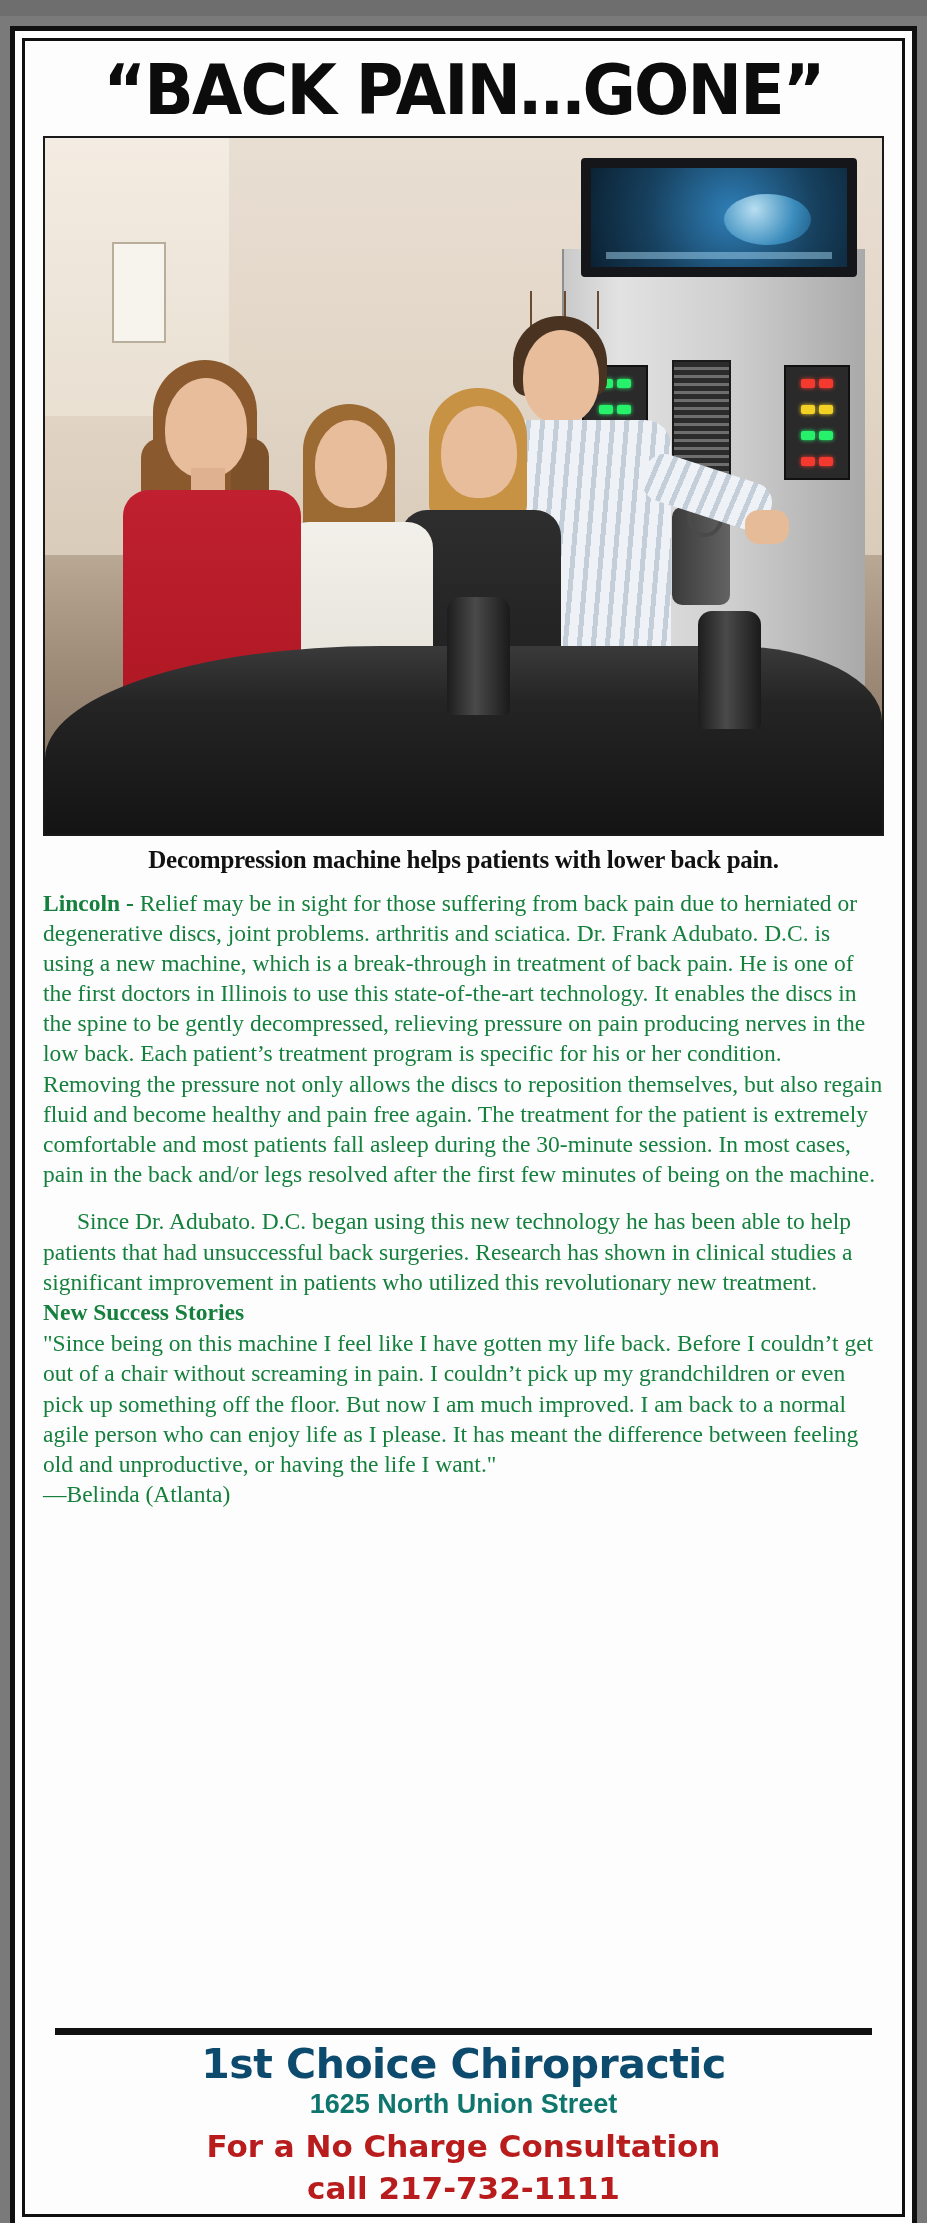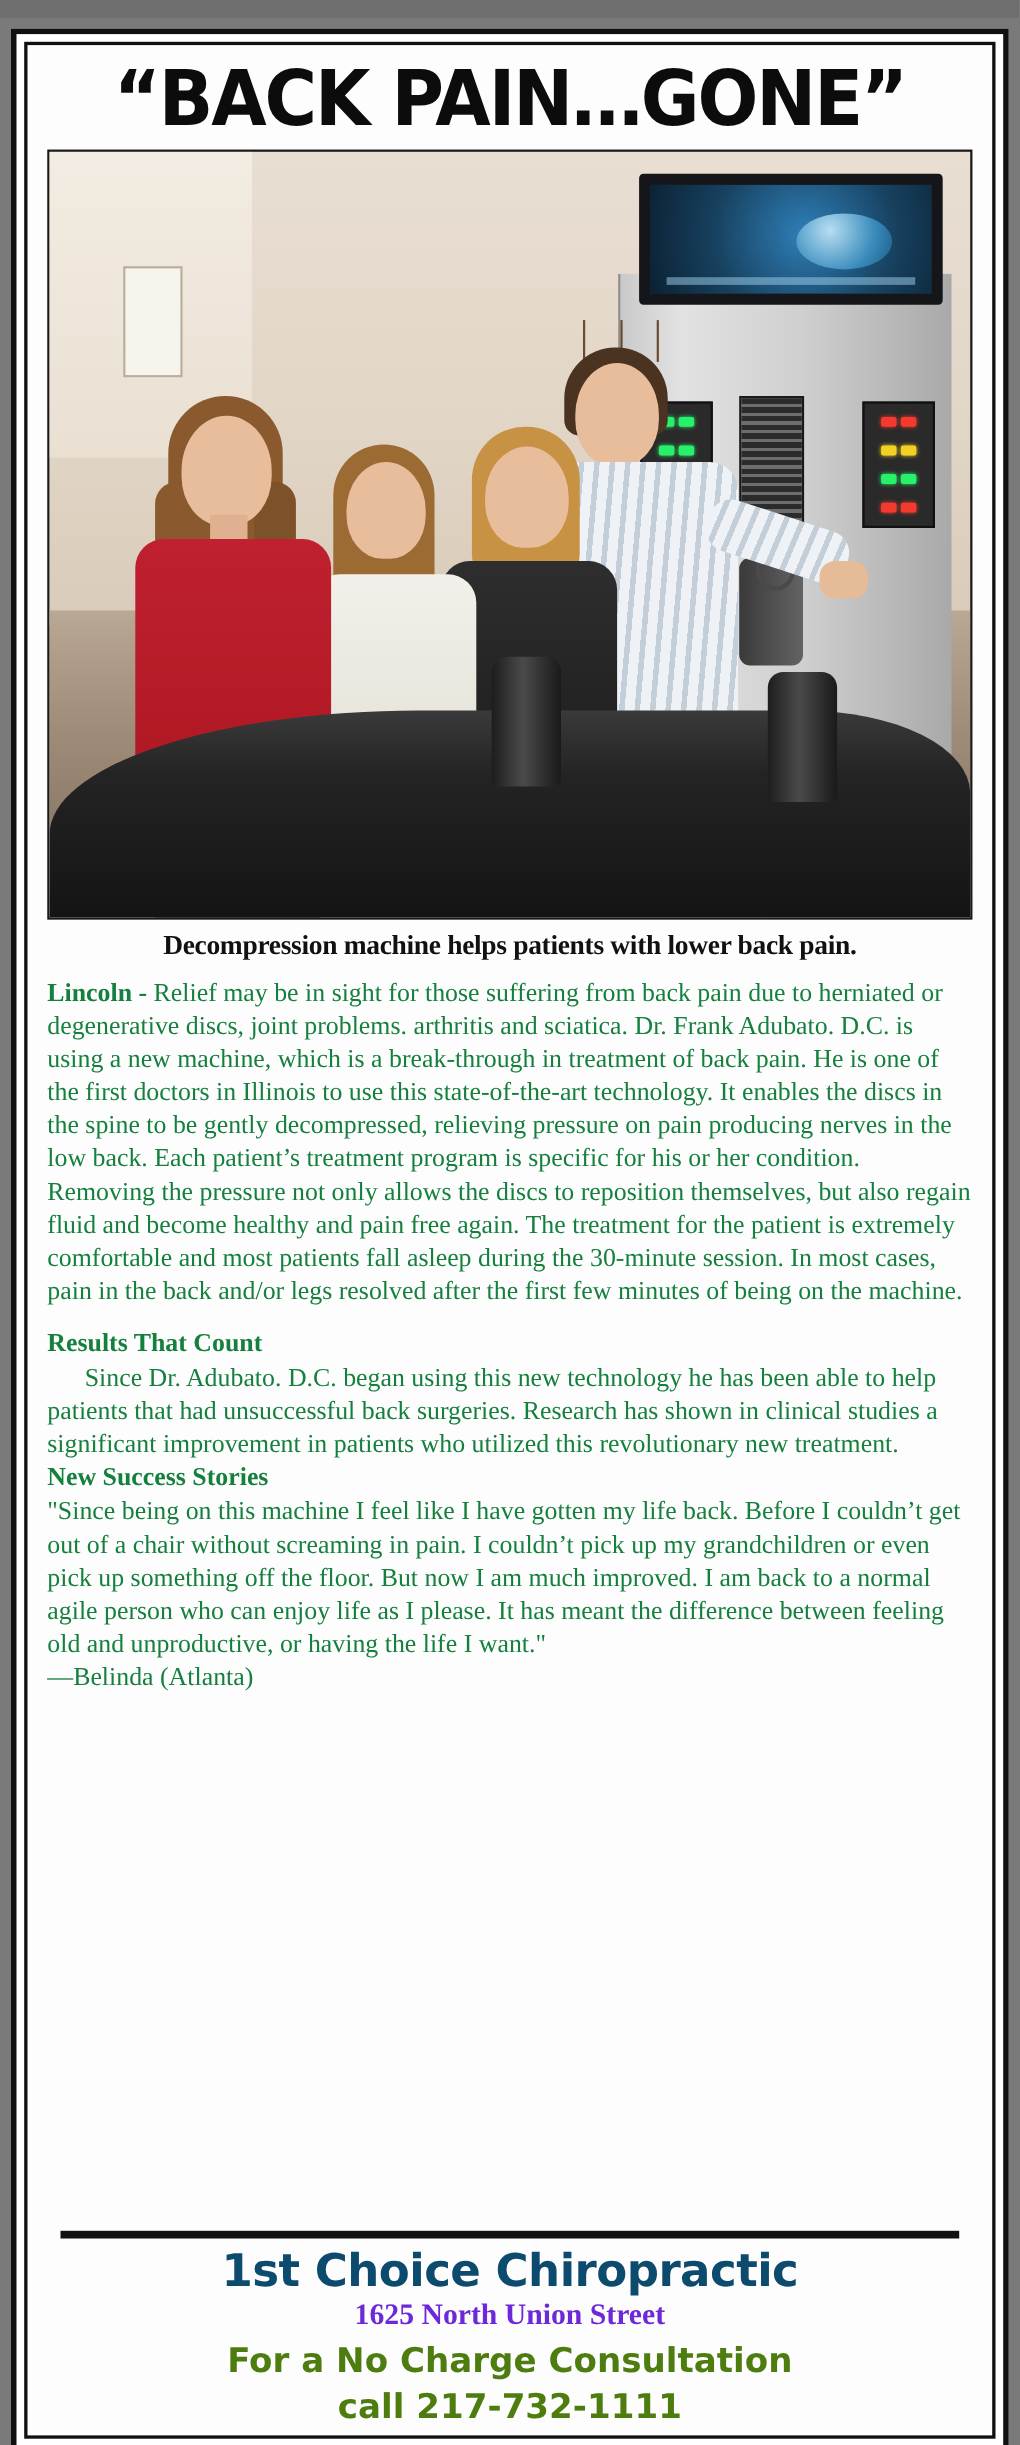--- a/index.html
+++ b/index.html
@@ -306,33 +306,33 @@
     text-align: center;
     font-family: "DejaVu Sans", sans-serif;
     font-weight: bold;
     font-size: 41px;
     color: #0c4a6e;
     letter-spacing: -0.5px;
     line-height: 1.05;
   }
   .clinic-addr {
     text-align: center;
-    font-family: Liberation Serif, serif;
+    font-family: Liberation Sans, sans-serif;
     font-weight: bold;
     font-size: 27px;
-    color: #6d28d9;
+    color: #0f766e;
     line-height: 1.16;
     margin-top: 3px;
   }
   .cta {
     text-align: center;
     font-family: "DejaVu Sans", sans-serif;
     font-weight: bold;
     font-size: 31px;
-    color: #4d7c0f;
+    color: #b91c1c;
     margin-top: 8px;
     line-height: 1.12;
   }
 </style>
 </head>
 <body>
 
 <div class="ad-outer">
   <div class="ad-frame">
     <div class="ad-inner">
@@ -434,21 +434,20 @@
           <div class="bolster two"></div>
         </div>
       </div>
 
       <div class="caption">Decompression machine helps patients with lower back pain.</div>
 
       <div class="body-copy">
         <p><span class="lead-city">Lincoln -</span><span> Relief may be in sight for those suffering from back pain due to herniated or degenerative discs, joint problems. arthritis and sciatica. Dr. Frank Adubato. D.C. is using a new machine, which is a break-through in treatment of back pain. He is one of the first doctors in Illinois to use this state-of-the-art technology. It enables the discs in the spine to be gently decompressed, relieving pressure on pain producing nerves in the low back. Each patient’s treatment program is specific for his or her condition. Removing the pressure not only allows the discs to reposition themselves, but also regain fluid and become healthy and pain free again. The treatment for the patient is extremely comfortable and most patients fall asleep during the 30-minute session. In most cases, pain in the back and/or legs resolved after the first few minutes of being on the machine.</span></p>
 
         <div>
-          <div class="sub-head">Results That Count</div>
           <p class="indent">Since Dr. Adubato. D.C. began using this new technology he has been able to help patients that had unsuccessful back surgeries. Research has shown in clinical studies a significant improvement in patients who utilized this revolutionary new treatment.</p>
         </div>
 
         <div>
           <div class="sub-head">New Success Stories</div>
           <p style="margin-bottom:0">"Since being on this machine I feel like I have gotten my life back. Before I couldn’t get out of a chair without screaming in pain. I couldn’t pick up my grandchildren or even pick up something off the floor. But now I am much improved. I am back to a normal agile person who can enjoy life as I please. It has meant the difference between feeling old and unproductive, or having the life I want."</p>
           <p>—Belinda (Atlanta)</p>
         </div>
       </div>
 

